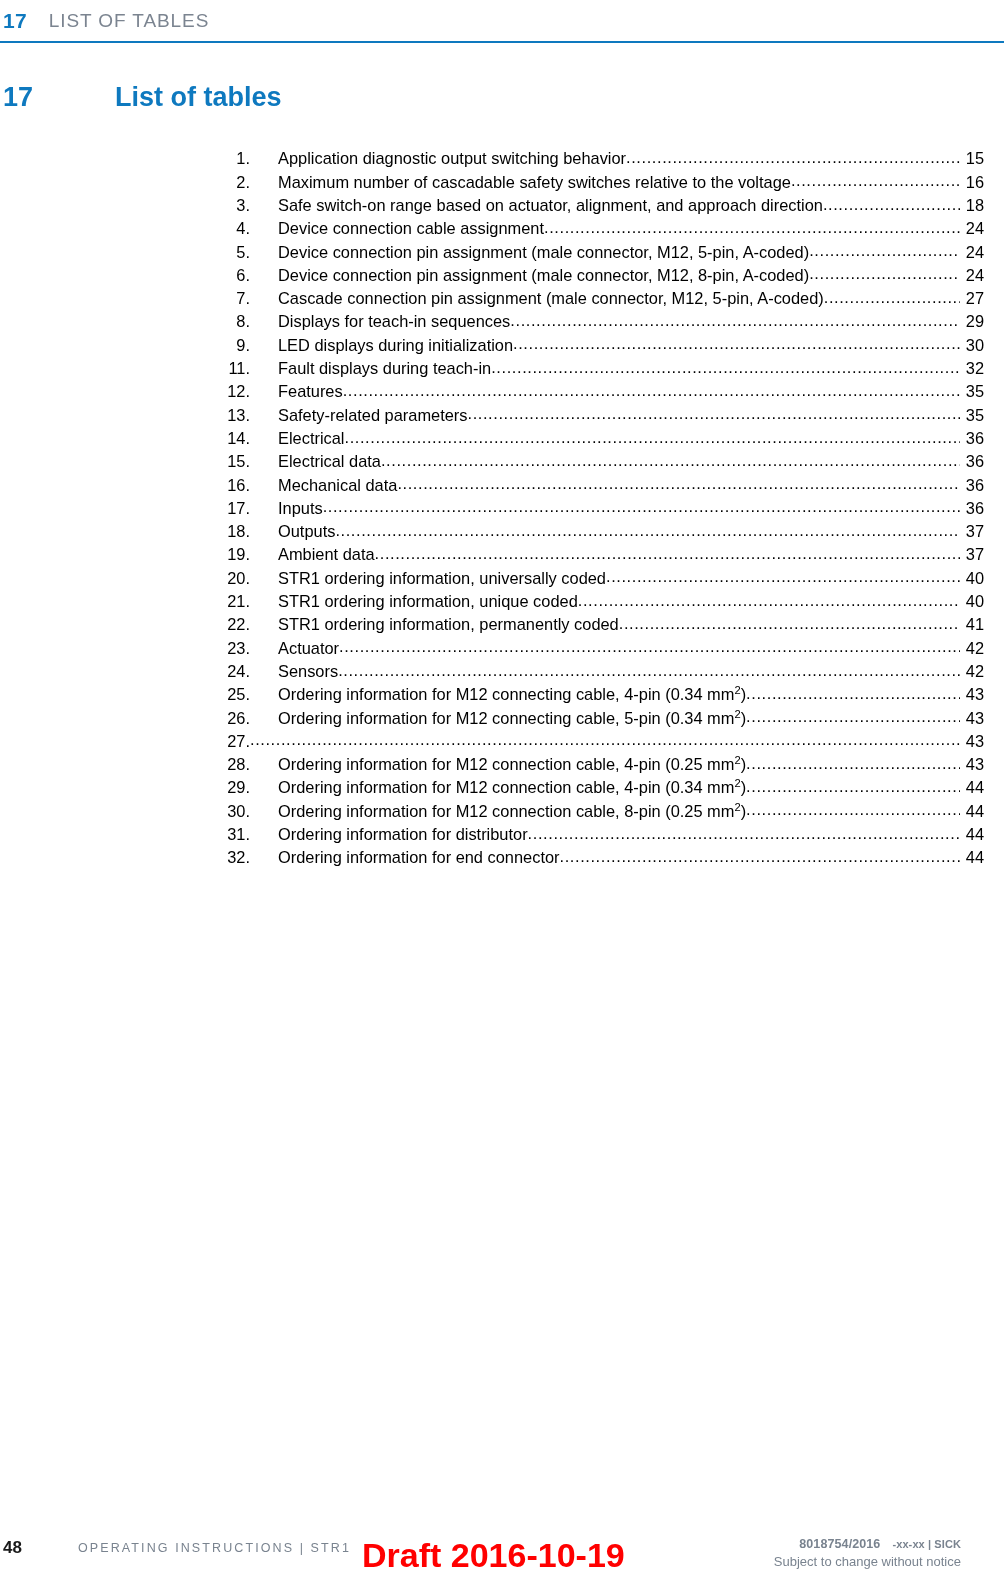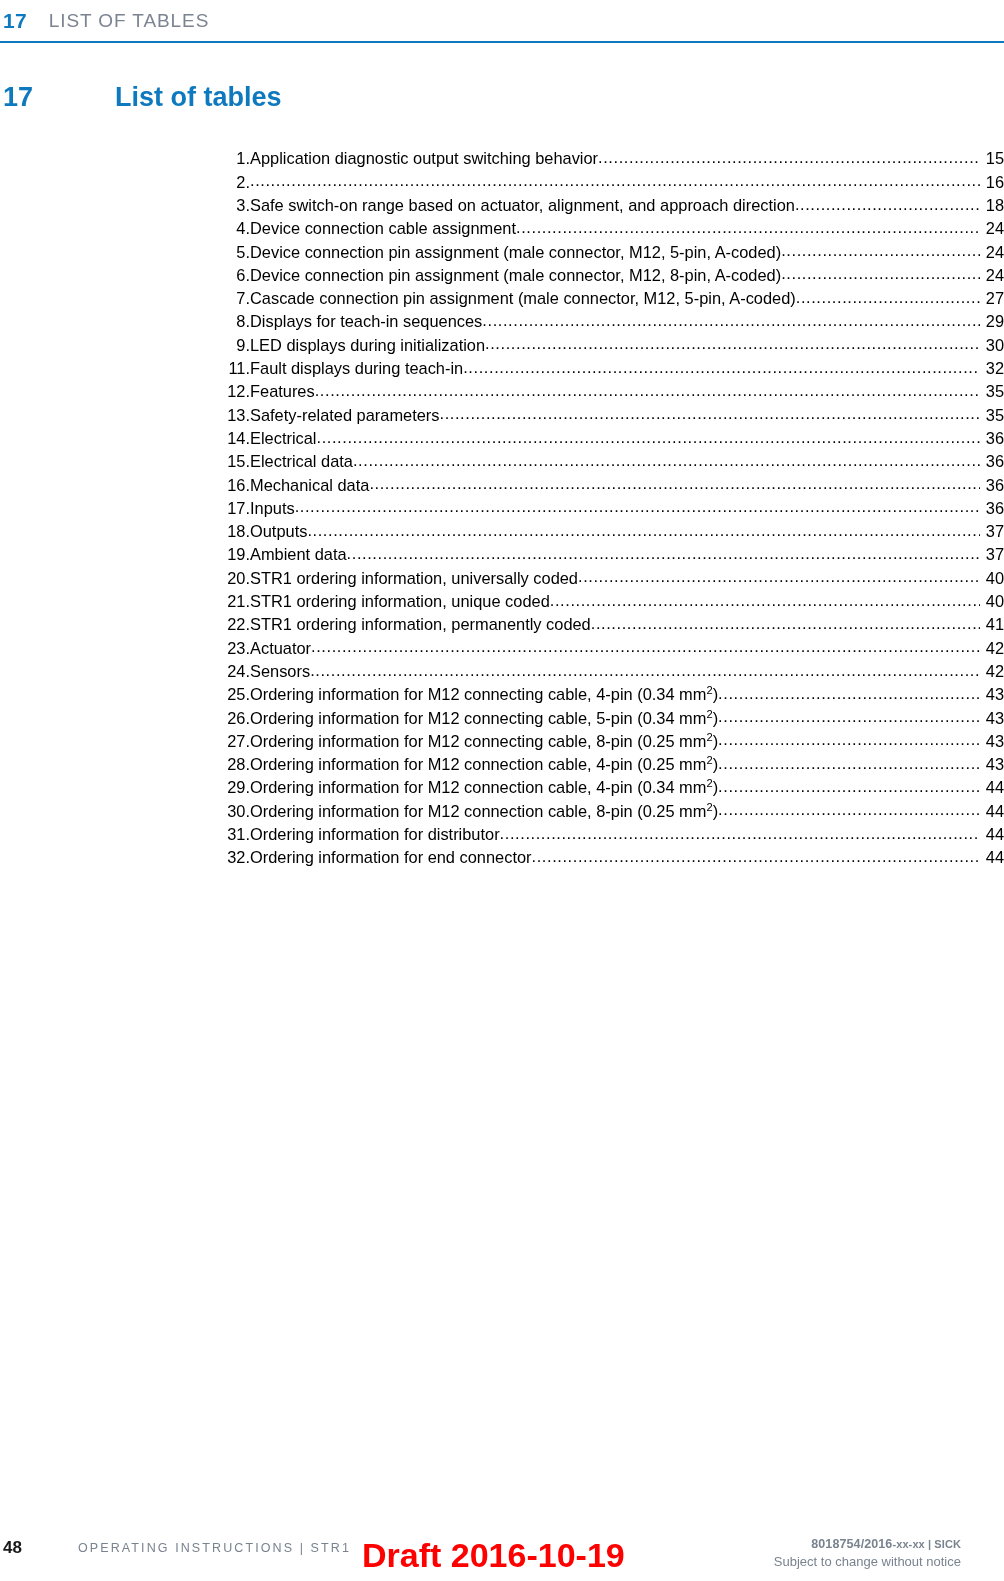--- a/index.html
+++ b/index.html
@@ -89,20 +89,21 @@
     color: #000;
     white-space: nowrap;
   }
   .toc-num {
     width: 250px;
     flex: 0 0 250px;
     text-align: right;
     padding-right: 0;
   }
   .toc-label {
+    margin-left: 28px;
     flex: 0 0 auto;
   }
   .toc-leader {
     flex: 1 1 auto;
     overflow: hidden;
     position: relative;
     height: 1em;
     margin: 0 0px;
   }
   .toc-leader::before {
@@ -110,21 +111,21 @@
     position: absolute;
     left: 0;
     top: 0;
     letter-spacing: 0.6px;
     color: #000;
   }
   .toc-page {
     flex: 0 0 auto;
     text-align: right;
     min-width: 24px;
-    padding-right: 0;
+    padding-right: 20px;
   }
   sup {
     font-size: 0.68em;
     vertical-align: super;
     line-height: 0;
   }
 
   
   .footer {
     position: absolute;
@@ -158,20 +159,21 @@
     color: #79838f;
   }
   .footer-code {
     font-size: 12.5px;
     font-weight: bold;
     letter-spacing: 0.1px;
     line-height: 17px;
   }
   .footer-code .small {
     font-size: 11px;
+    padding-left: 12px;
   }
   .footer-note {
     font-size: 13px;
     font-weight: normal;
     line-height: 17px;
   }
 
   
   .draft-stamp {
     position: absolute;
@@ -200,20 +202,21 @@
 
 <div class="toc" id="toc-list">
     <div class="toc-row">
       <span class="toc-num">1.</span>
       <span class="toc-label">Application diagnostic output switching behavior</span>
       <span class="toc-leader"></span>
       <span class="toc-page">15</span>
     </div>
     <div class="toc-row">
       <span class="toc-num">2.</span>
+      <span class="toc-label">Maximum number of cascadable safety switches relative to the voltage</span>
       <span class="toc-leader"></span>
       <span class="toc-page">16</span>
     </div>
     <div class="toc-row">
       <span class="toc-num">3.</span>
       <span class="toc-label">Safe switch-on range based on actuator, alignment, and approach direction</span>
       <span class="toc-leader"></span>
       <span class="toc-page">18</span>
     </div>
     <div class="toc-row">
@@ -343,21 +346,20 @@
       <span class="toc-page">43</span>
     </div>
     <div class="toc-row">
       <span class="toc-num">26.</span>
       <span class="toc-label">Ordering information for M12 connecting cable, 5-pin (0.34 mm<sup>2</sup>)</span>
       <span class="toc-leader"></span>
       <span class="toc-page">43</span>
     </div>
     <div class="toc-row">
       <span class="toc-num">27.</span>
-      <span class="toc-label">Ordering information for M12 connecting cable, 8-pin (0.25 mm<sup>2</sup>)</span>
       <span class="toc-leader"></span>
       <span class="toc-page">43</span>
     </div>
     <div class="toc-row">
       <span class="toc-num">28.</span>
       <span class="toc-label">Ordering information for M12 connection cable, 4-pin (0.25 mm<sup>2</sup>)</span>
       <span class="toc-leader"></span>
       <span class="toc-page">43</span>
     </div>
     <div class="toc-row">

